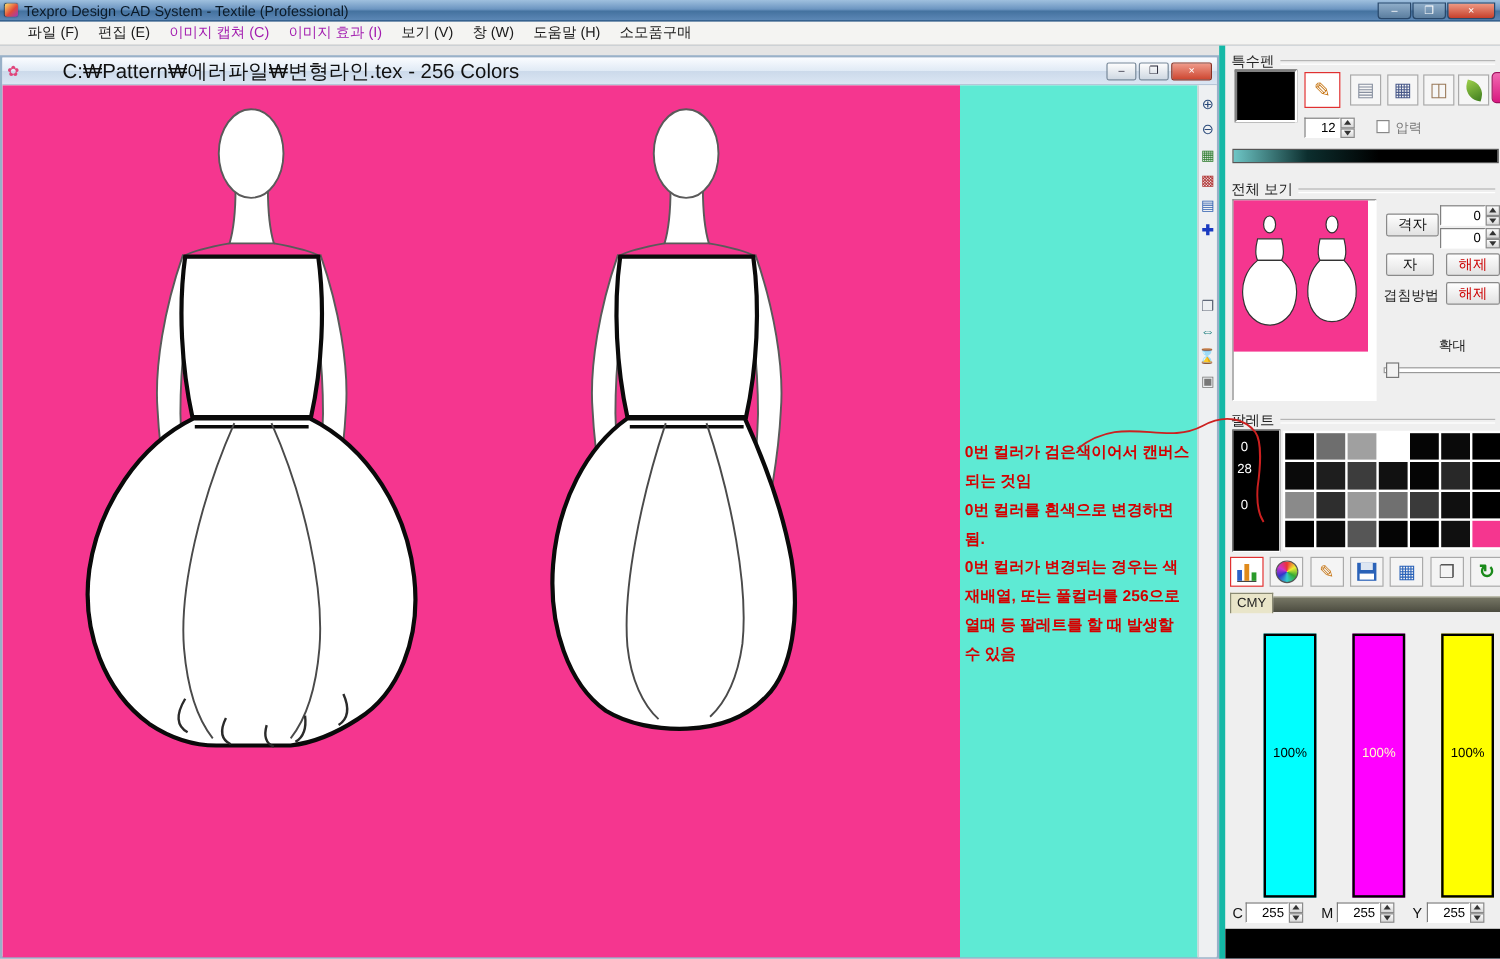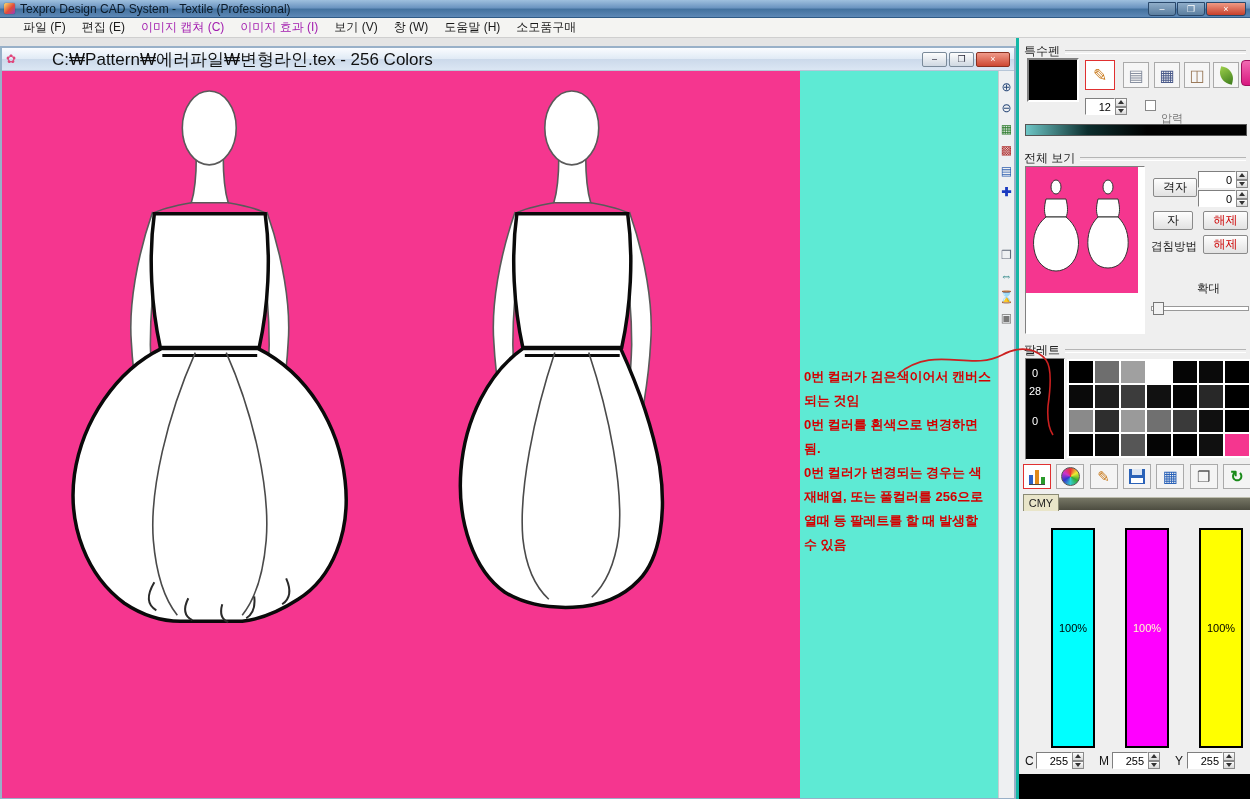--- a/index.html
+++ b/index.html
@@ -49,21 +49,21 @@
     border-left:1px solid #c8ccd0;display:flex;flex-direction:column;align-items:center;
     padding-top:6px;box-sizing:border-box;}
   .vicon{width:15px;height:21px;font-size:12px;line-height:21px;text-align:center;cursor:default;}
   .vicon.gap-before{margin-top:42px;}
   .vi-zoom{color:#2a4a7a;} .vi-grid{color:#2a7a2a;} .vi-pat{color:#b03030;}
   .vi-rep{color:#3060b0;} .vi-move{color:#1a3ac0;font-weight:bold;} .vi-tile{color:#606878;}
   .vi-mirror{color:#177;} .vi-hour{color:#b08000;} .vi-lock{color:#787878;}
 
   
   .panel{position:absolute;left:1016px;top:38px;width:234px;height:761px;background:#efefef;
-    border-left:3px solid #14b8a6;box-sizing:border-box;overflow:hidden;}
+    border-left:5px solid #14b8a6;box-sizing:border-box;overflow:hidden;}
   .hdr{position:absolute;left:5px;right:4px;display:flex;align-items:center;gap:5px;
     font-size:12px;color:#222;white-space:nowrap;}
   .hdr::after{content:"";flex:1;height:2px;border-top:1px solid #b5b5b5;border-bottom:1px solid #fff;}
 
   .swatch-big{position:absolute;left:8px;top:20px;width:48px;height:40px;
     border:2px solid;border-color:#808080 #fff #fff #808080;box-sizing:content-box;}
   .tool-btn{position:absolute;width:26px;height:26px;display:flex;align-items:center;justify-content:center;
     background:#f6f6f6;border:1px solid #aaa;box-sizing:border-box;cursor:default;}
   .tool-btn.selected{border:1px solid #e03030;background:#fff;}
   .glyph-pen{color:#c87818;font-size:17px;} .glyph-paste{color:#8890a0;font-size:16px;}
@@ -281,21 +281,21 @@
       <span class="spin-arrows" style="height:17px;">
         <span>
             <i class="tri-up"></i>
           </span>
         <span>
             <i class="tri-dn"></i>
           </span>
       </span>
     </div>
     <span class="chk" style="left:126px;top:62px;"></span>
-    <span class="chk-label" style="left:142px;top:61px;margin-top:12px;">압력</span>
+    <span class="chk-label" style="left:142px;top:61px;">압력</span>
     <div class="pen-slider"></div>
 
     <div class="hdr" style="top:112px;">
       <span>전체 보기</span>
     </div>
     <div class="thumb-box">
       <div class="thumb-img" style="background: rgb(245, 54, 143);">
         <svg width="112" height="126" viewBox="0 0 112 126">
           <g fill="#fff" stroke="#333" stroke-width="1">
             <g transform="translate(6,8)">

